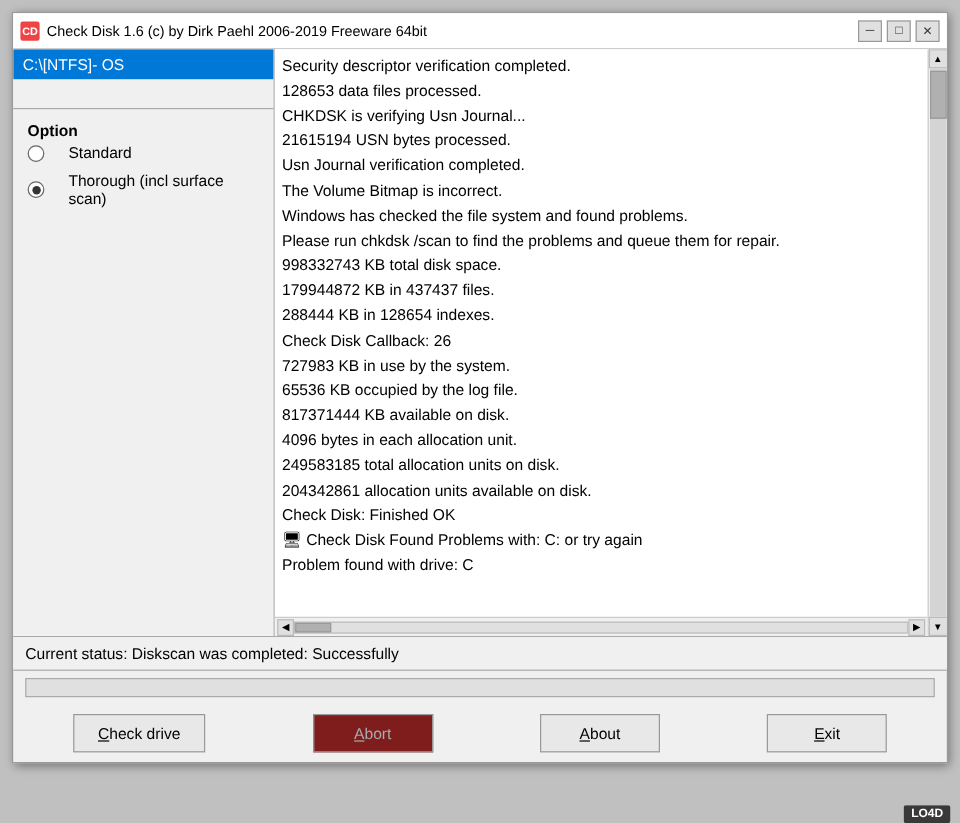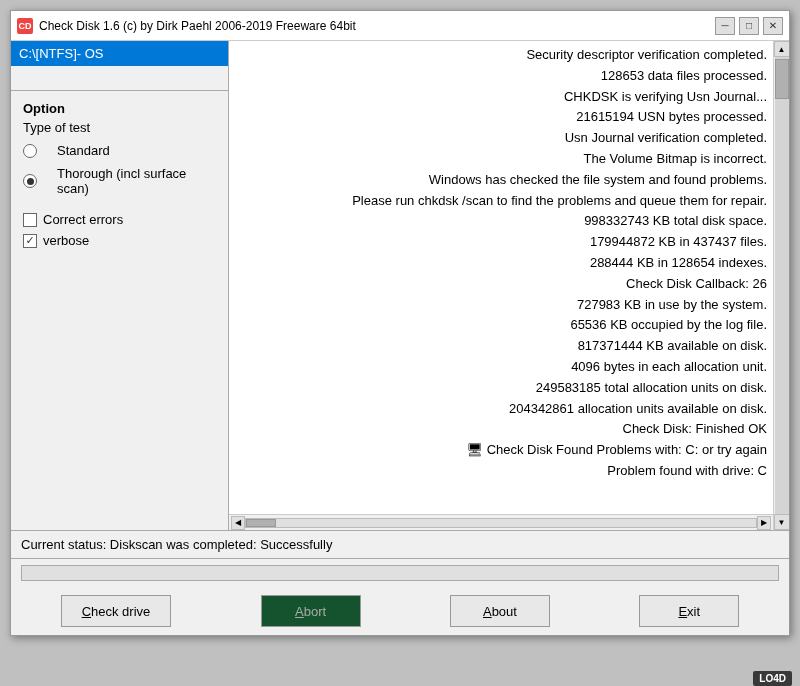--- a/index.html
+++ b/index.html
@@ -262,35 +262,34 @@
     .btn {
       min-width: 100px;
       height: 32px;
       border: 1px solid #999;
       background: #e8e8e8;
       font-size: 13px;
       cursor: pointer;
       padding: 4px 20px;
       color: #000;
     }
-    .btn:disabled { color: #aaa; cursor: default; background: #14532d; }
+    .btn:disabled { color: #aaa; cursor: default; background: #7f1d1d; }
     .btn u { text-decoration: underline; }
 
     
     .log-wrapper {
       display: flex;
       flex: 1;
       overflow: hidden;
     }
     .log-content {
       flex: 1;
       overflow: hidden;
       display: flex;
       flex-direction: column;
-      text-align: right;
     }
     .v-scrollbar {
       width: 16px;
       background: #f0f0f0;
       border-left: 1px solid #ccc;
       display: flex;
       flex-direction: column;
       align-items: center;
     }
     .v-scroll-btn {
@@ -355,43 +354,32 @@
   <div class="main-content">
 
     <div class="left-panel">
 
       <div class="drive-list">
         <div class="drive-item selected">C:\[NTFS]- OS</div>
       </div>
 
       <div class="options-panel">
         <div class="option-header">Option</div>
-        <div class="option-subheader">Type of test</div>
 
         <div class="radio-group">
           <label class="radio-label">
             <div class="radio-input"></div>
             <span>Standard</span>
           </label>
           <label class="radio-label">
             <div class="radio-input checked"></div>
             <span>Thorough (incl surface scan)</span>
           </label>
         </div>
 
-        <div class="checkbox-group">
-          <label class="checkbox-label">
-            <div class="checkbox-input"></div>
-            <span>Correct errors</span>
-          </label>
-          <label class="checkbox-label">
-            <div class="checkbox-input checked"></div>
-            <span>verbose</span>
-          </label>
-        </div>
       </div>
     </div>
 
     <div class="right-panel">
       <div class="log-wrapper">
         <div class="log-content">
           <div class="log-area" id="log-area">
 
           <p>Security descriptor verification completed.</p>
               <p>128653 data files processed.</p>

